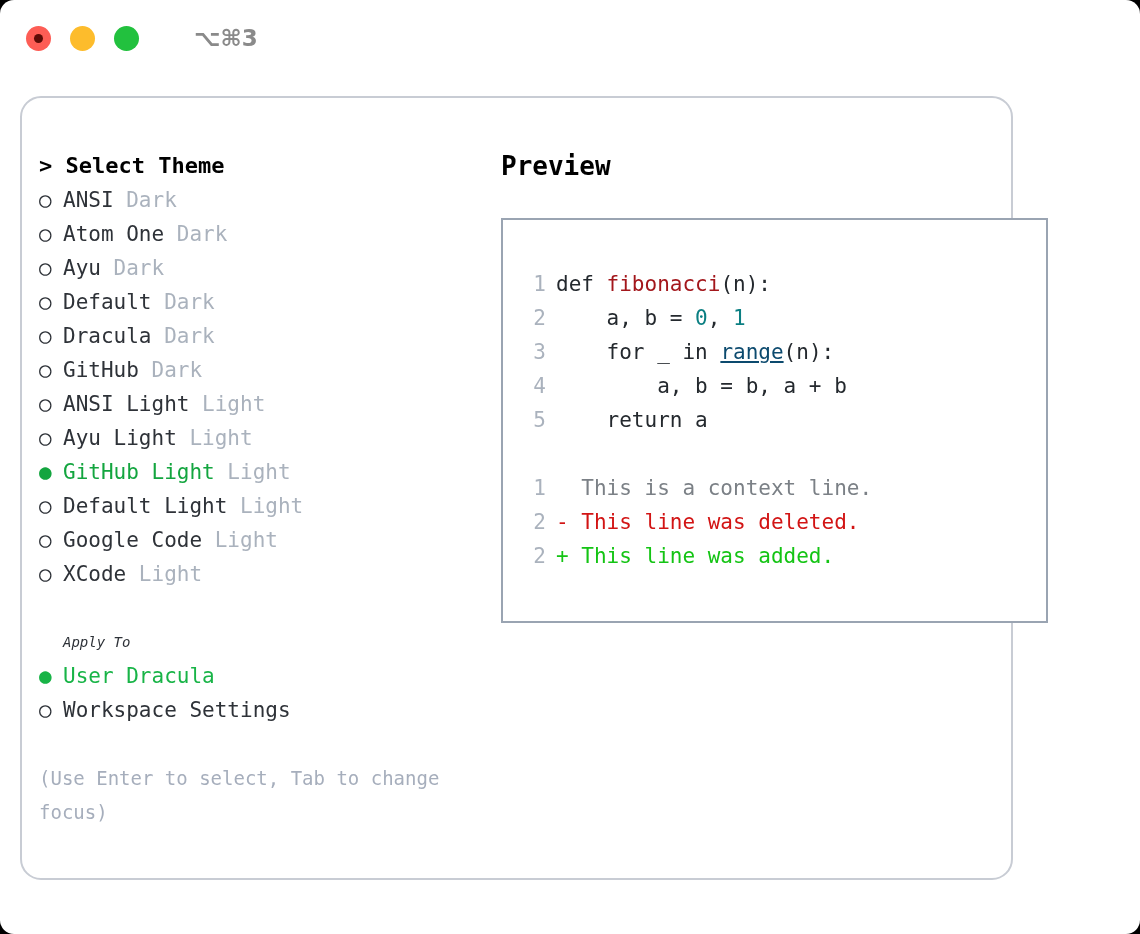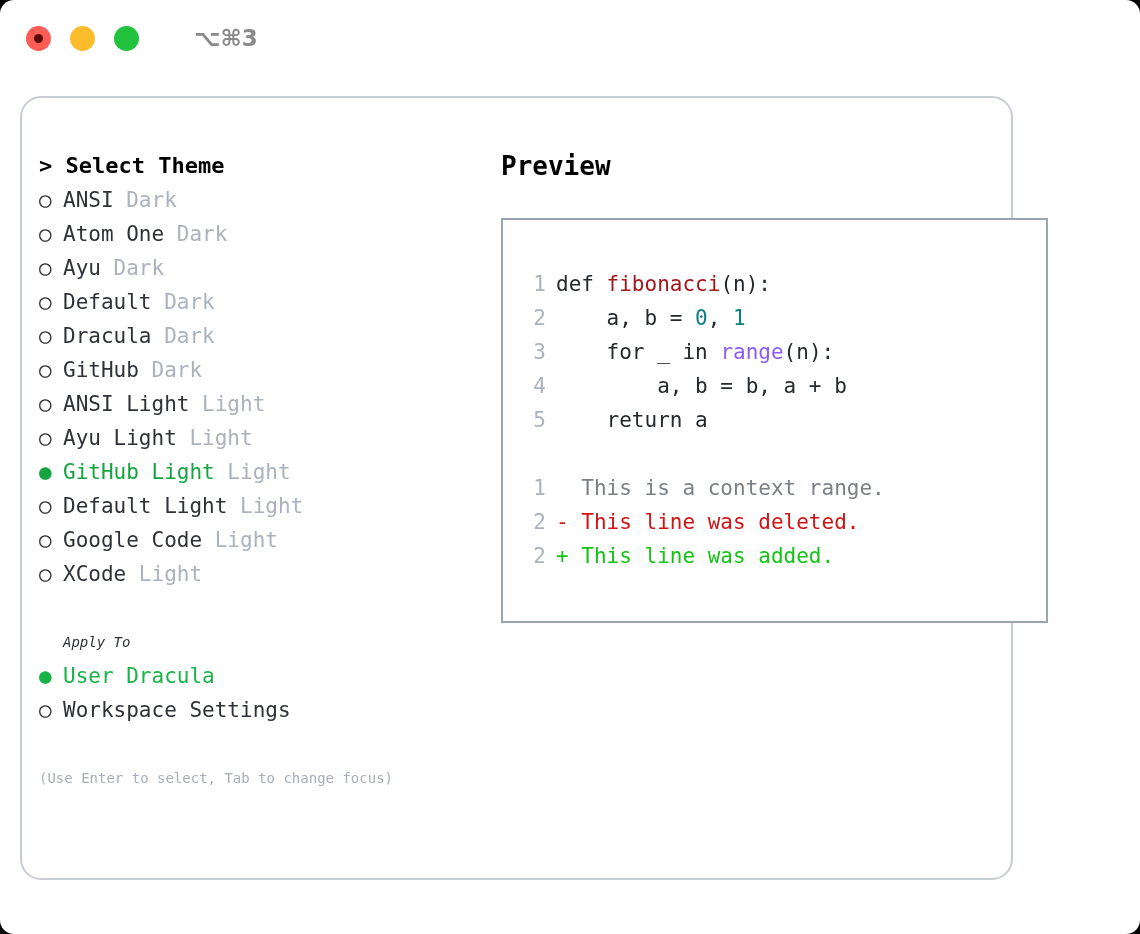--- a/index.html
+++ b/index.html
@@ -124,21 +124,21 @@
     line-height: 34px;
     color: #2e3238;
     white-space: pre;
     display: block;
   }
   .apply-row.selected .bullet,
   .apply-row.selected .apply-label { color: #18b447; }
 
   .hint {
     margin-top: 34px;
-    font-size: 14px;
+    font-size: 19px;
     line-height: 34px;
     color: #a6aebc;
     width: 420px;
     white-space: pre-wrap;
   }
 
   
   .right-col {
     position: absolute;
     left: 479px;
@@ -170,21 +170,21 @@
   }
   .ln {
     display: inline-block;
     width: 26px;
     text-align: right;
     color: #aab2bd;
     margin-right: 10px;
   }
   .tok-fn    { color: #a3171c; }
   .tok-num   { color: #0b7f82; }
-  .tok-blue  { color: #8b5cf6; }
+  .tok-blue  { color: #0c4a6e; text-decoration: underline; }
   .tok-plain { color: #24292e; }
 
   .blank-line { height: 34px; }
 
   .diff-ctx { color: #7b8086; }
   .diff-del { color: #d21414; }
   .diff-add { color: #14c414; }
 </style>
 </head>
 <body>
@@ -240,21 +240,21 @@
       <div class="preview-box">
         <div id="code-block">
             <div class="code-line"><span class="ln">1</span><span class="tok-plain">def </span><span class="tok-fn">fibonacci</span><span class="tok-plain">(n):</span></div>
             <div class="code-line"><span class="ln">2</span><span class="tok-plain">    a, b = </span><span class="tok-num">0</span><span class="tok-plain">, </span><span class="tok-num">1</span></div>
             <div class="code-line"><span class="ln">3</span><span class="tok-plain">    for _ in </span><span class="tok-blue">range</span><span class="tok-plain">(n):</span></div>
             <div class="code-line"><span class="ln">4</span><span class="tok-plain">        a, b = b, a + b</span></div>
             <div class="code-line"><span class="ln">5</span><span class="tok-plain">    return a</span></div>
           </div>
         <div class="blank-line"></div>
         <div id="diff-block">
-            <div class="code-line"><span class="ln">1</span><span class="diff-ctx"> </span><span class="diff-ctx"> This is a context range.</span></div>
+            <div class="code-line"><span class="ln">1</span><span class="diff-ctx"> </span><span class="diff-ctx"> This is a context line.</span></div>
             <div class="code-line"><span class="ln">2</span><span class="diff-del">-</span><span class="diff-del"> This line was deleted.</span></div>
             <div class="code-line"><span class="ln">2</span><span class="diff-add">+</span><span class="diff-add"> This line was added.</span></div>
           </div>
       </div>
     </div>
 
   </div>
 </div>
 
 </body></html>

